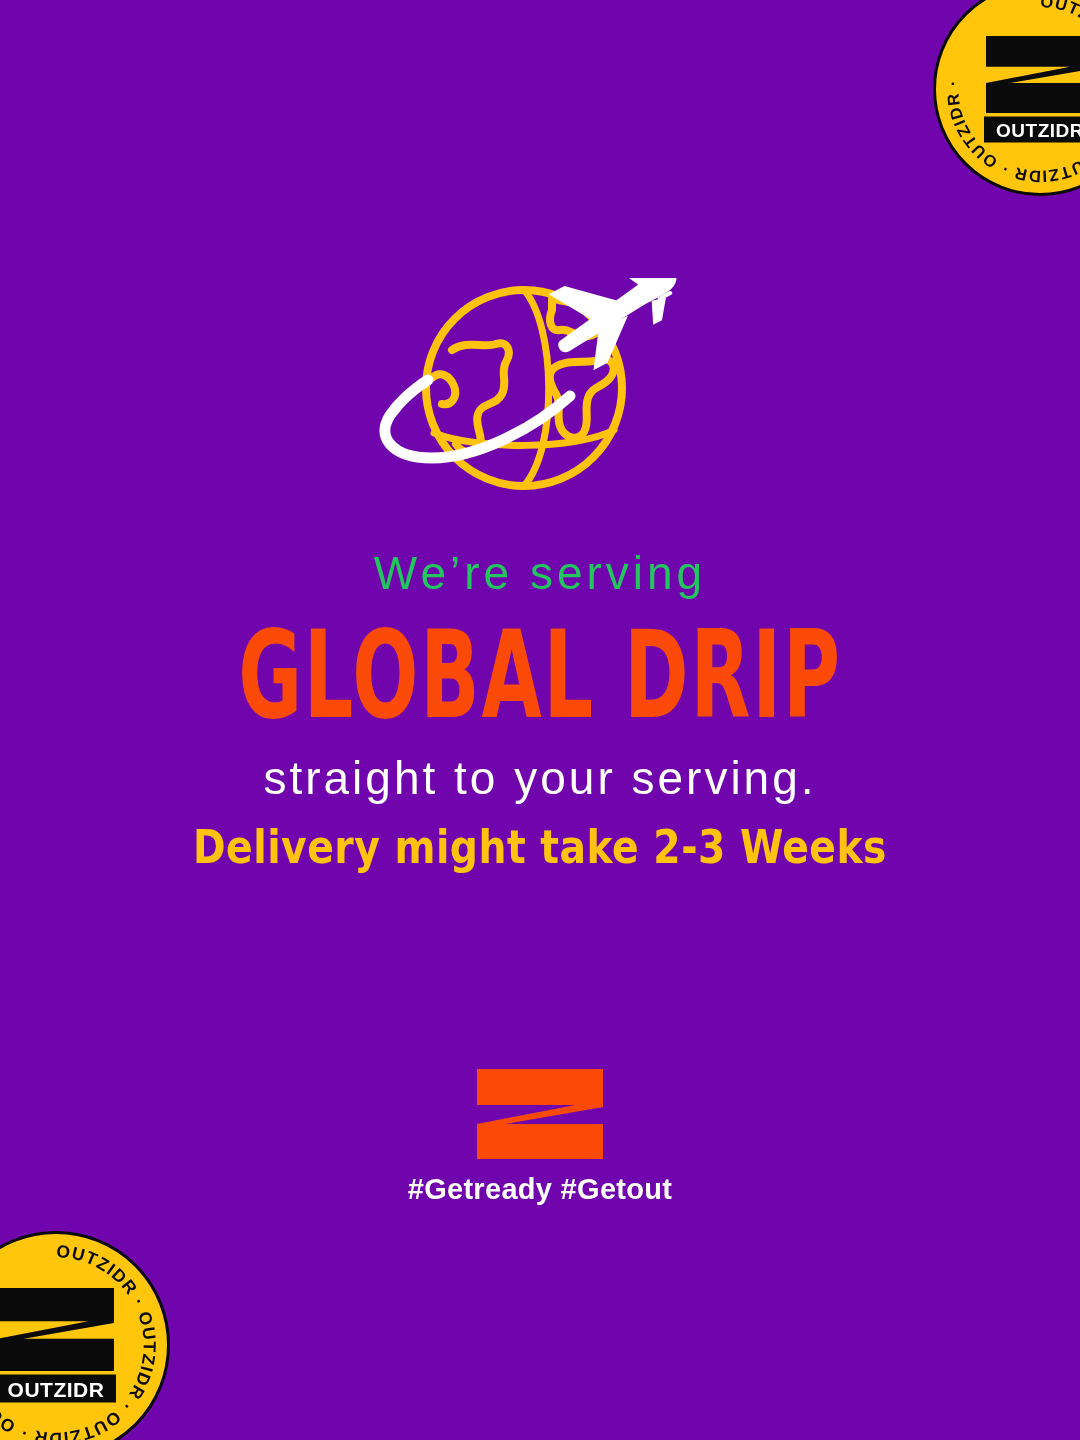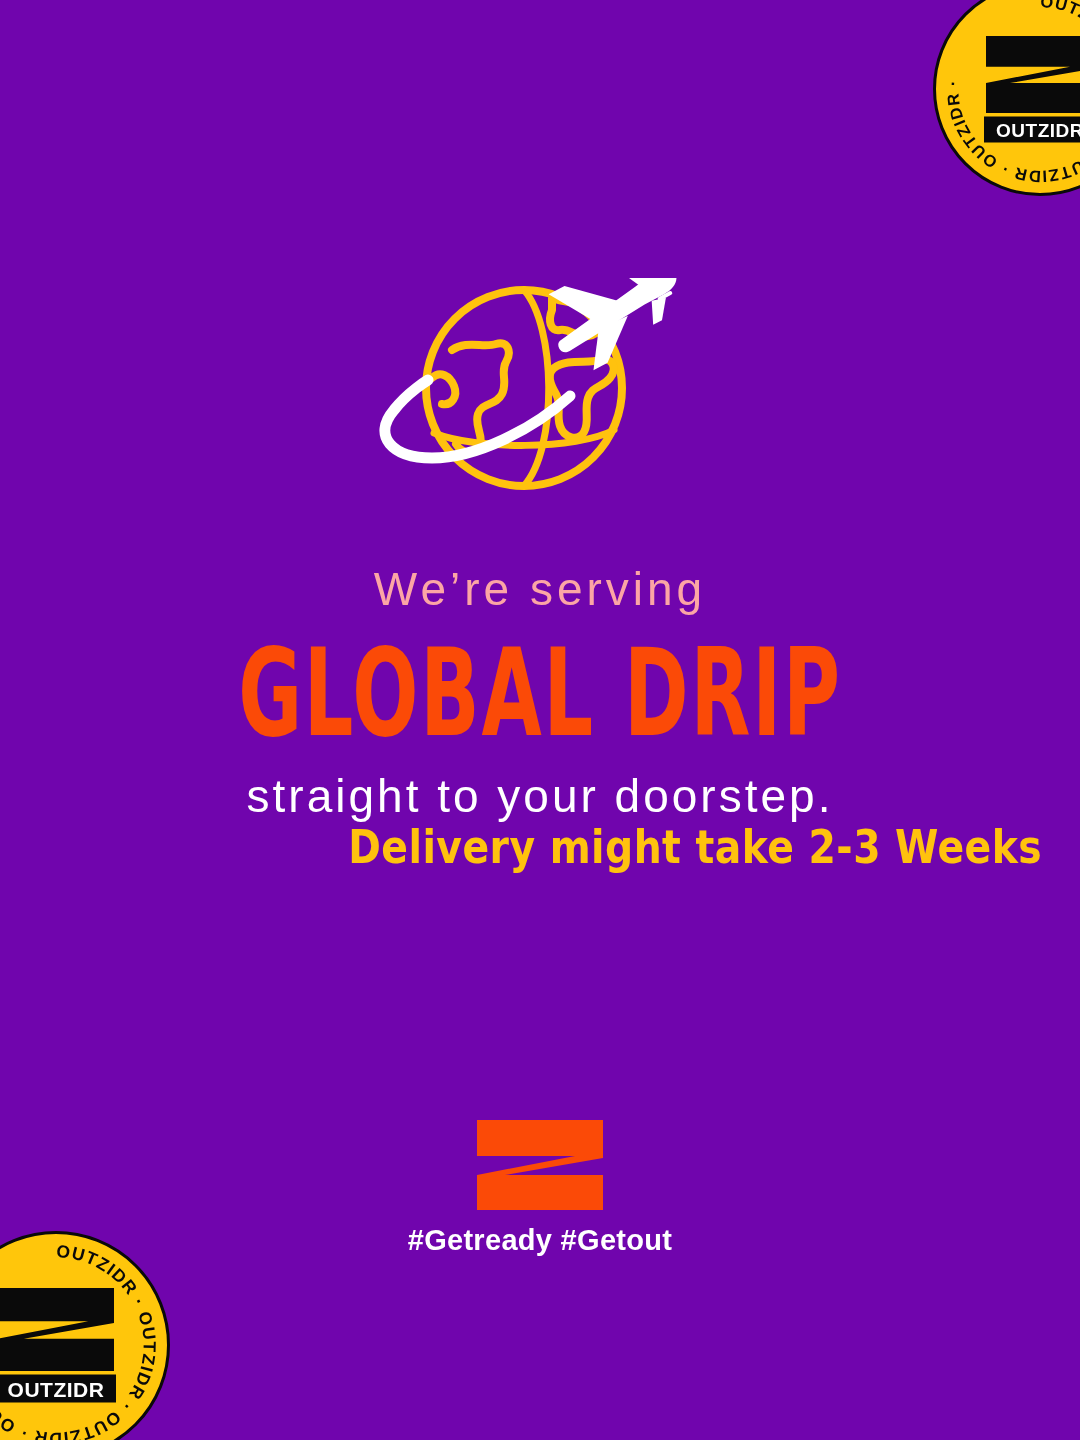--- a/index.html
+++ b/index.html
@@ -84,26 +84,26 @@
 
   
   #copy {
     position: absolute;
     left: 0;
     top: 548px;
     width: 1080px;
     text-align: center;
   }
   #line-serving {
-    color: #fca5a5;
+    color: #22c55e;
     font-size: 46px;
     font-weight: 400;
     letter-spacing: 4px;
     line-height: 1.1;
-    margin: 16px;
+    margin: 0;
   }
   #line-headline {
     color: #FB4A07;
     font-size: 92px;
     font-weight: 700;
     letter-spacing: 2px;
     line-height: 1.05;
     margin: 14px 0 6px 0;
     transform: scaleY(1.32) scaleX(0.94);
     transform-origin: center top;
@@ -117,21 +117,21 @@
     letter-spacing: 3px;
     line-height: 1.1;
     margin: 44px 0 0 0;
   }
 
   #delivery-block {
     position: absolute;
     left: 0;
     top: 820px;
     width: 1080px;
-    text-align: right;
+    text-align: center;
   }
   #delivery-main {
     color: #FFC20E;
     font-size: 47px;
     font-weight: 700;
     letter-spacing: 0.5px;
     line-height: 1.15;
     margin: 0;
     font-family: "DejaVu Sans", sans-serif;
     font-stretch: condensed;
@@ -143,21 +143,21 @@
     font-weight: 700;
     font-style: italic;
     letter-spacing: 0.4px;
     margin: 16px 0 0 0;
   }
 
   
   #footer {
     position: absolute;
     left: 0;
-    top: 1120px;
+    top: 1069px;
     width: 1080px;
     text-align: center;
   }
   #footer-zmark {
     display: inline-block;
   }
   #footer-tagline {
     color: #ffffff;
     font-size: 29px;
     font-weight: 700;
@@ -204,21 +204,21 @@
         <path d="M104 38 L94 60 L104 60 L118 42 Z"></path>
         <rect x="110" y="22" width="16" height="4" rx="2"></rect>
         <rect x="110" y="38" width="16" height="4" rx="2"></rect>
       </g>
     </svg>
   </div>
 
   <div id="copy">
     <p id="line-serving">We’re serving</p>
     <p id="line-headline">GLOBAL DRIP</p>
-    <p id="line-doorstep">straight to your doorstep.</p>
+    <p id="line-doorstep">straight to your serving.</p>
   </div>
 
   <div id="delivery-block">
     <p id="delivery-main">Delivery might take 2-3 Weeks</p>
   </div>
 
   <div id="footer">
     <div id="footer-zmark">
       <svg width="126" height="90" viewBox="0 0 126 90" aria-hidden="true">
         <path d="M0 0 H126 V38 L28 55 H126 V90 H0 V55 L98 36 H0 Z" fill="#FB4A07"></path>

